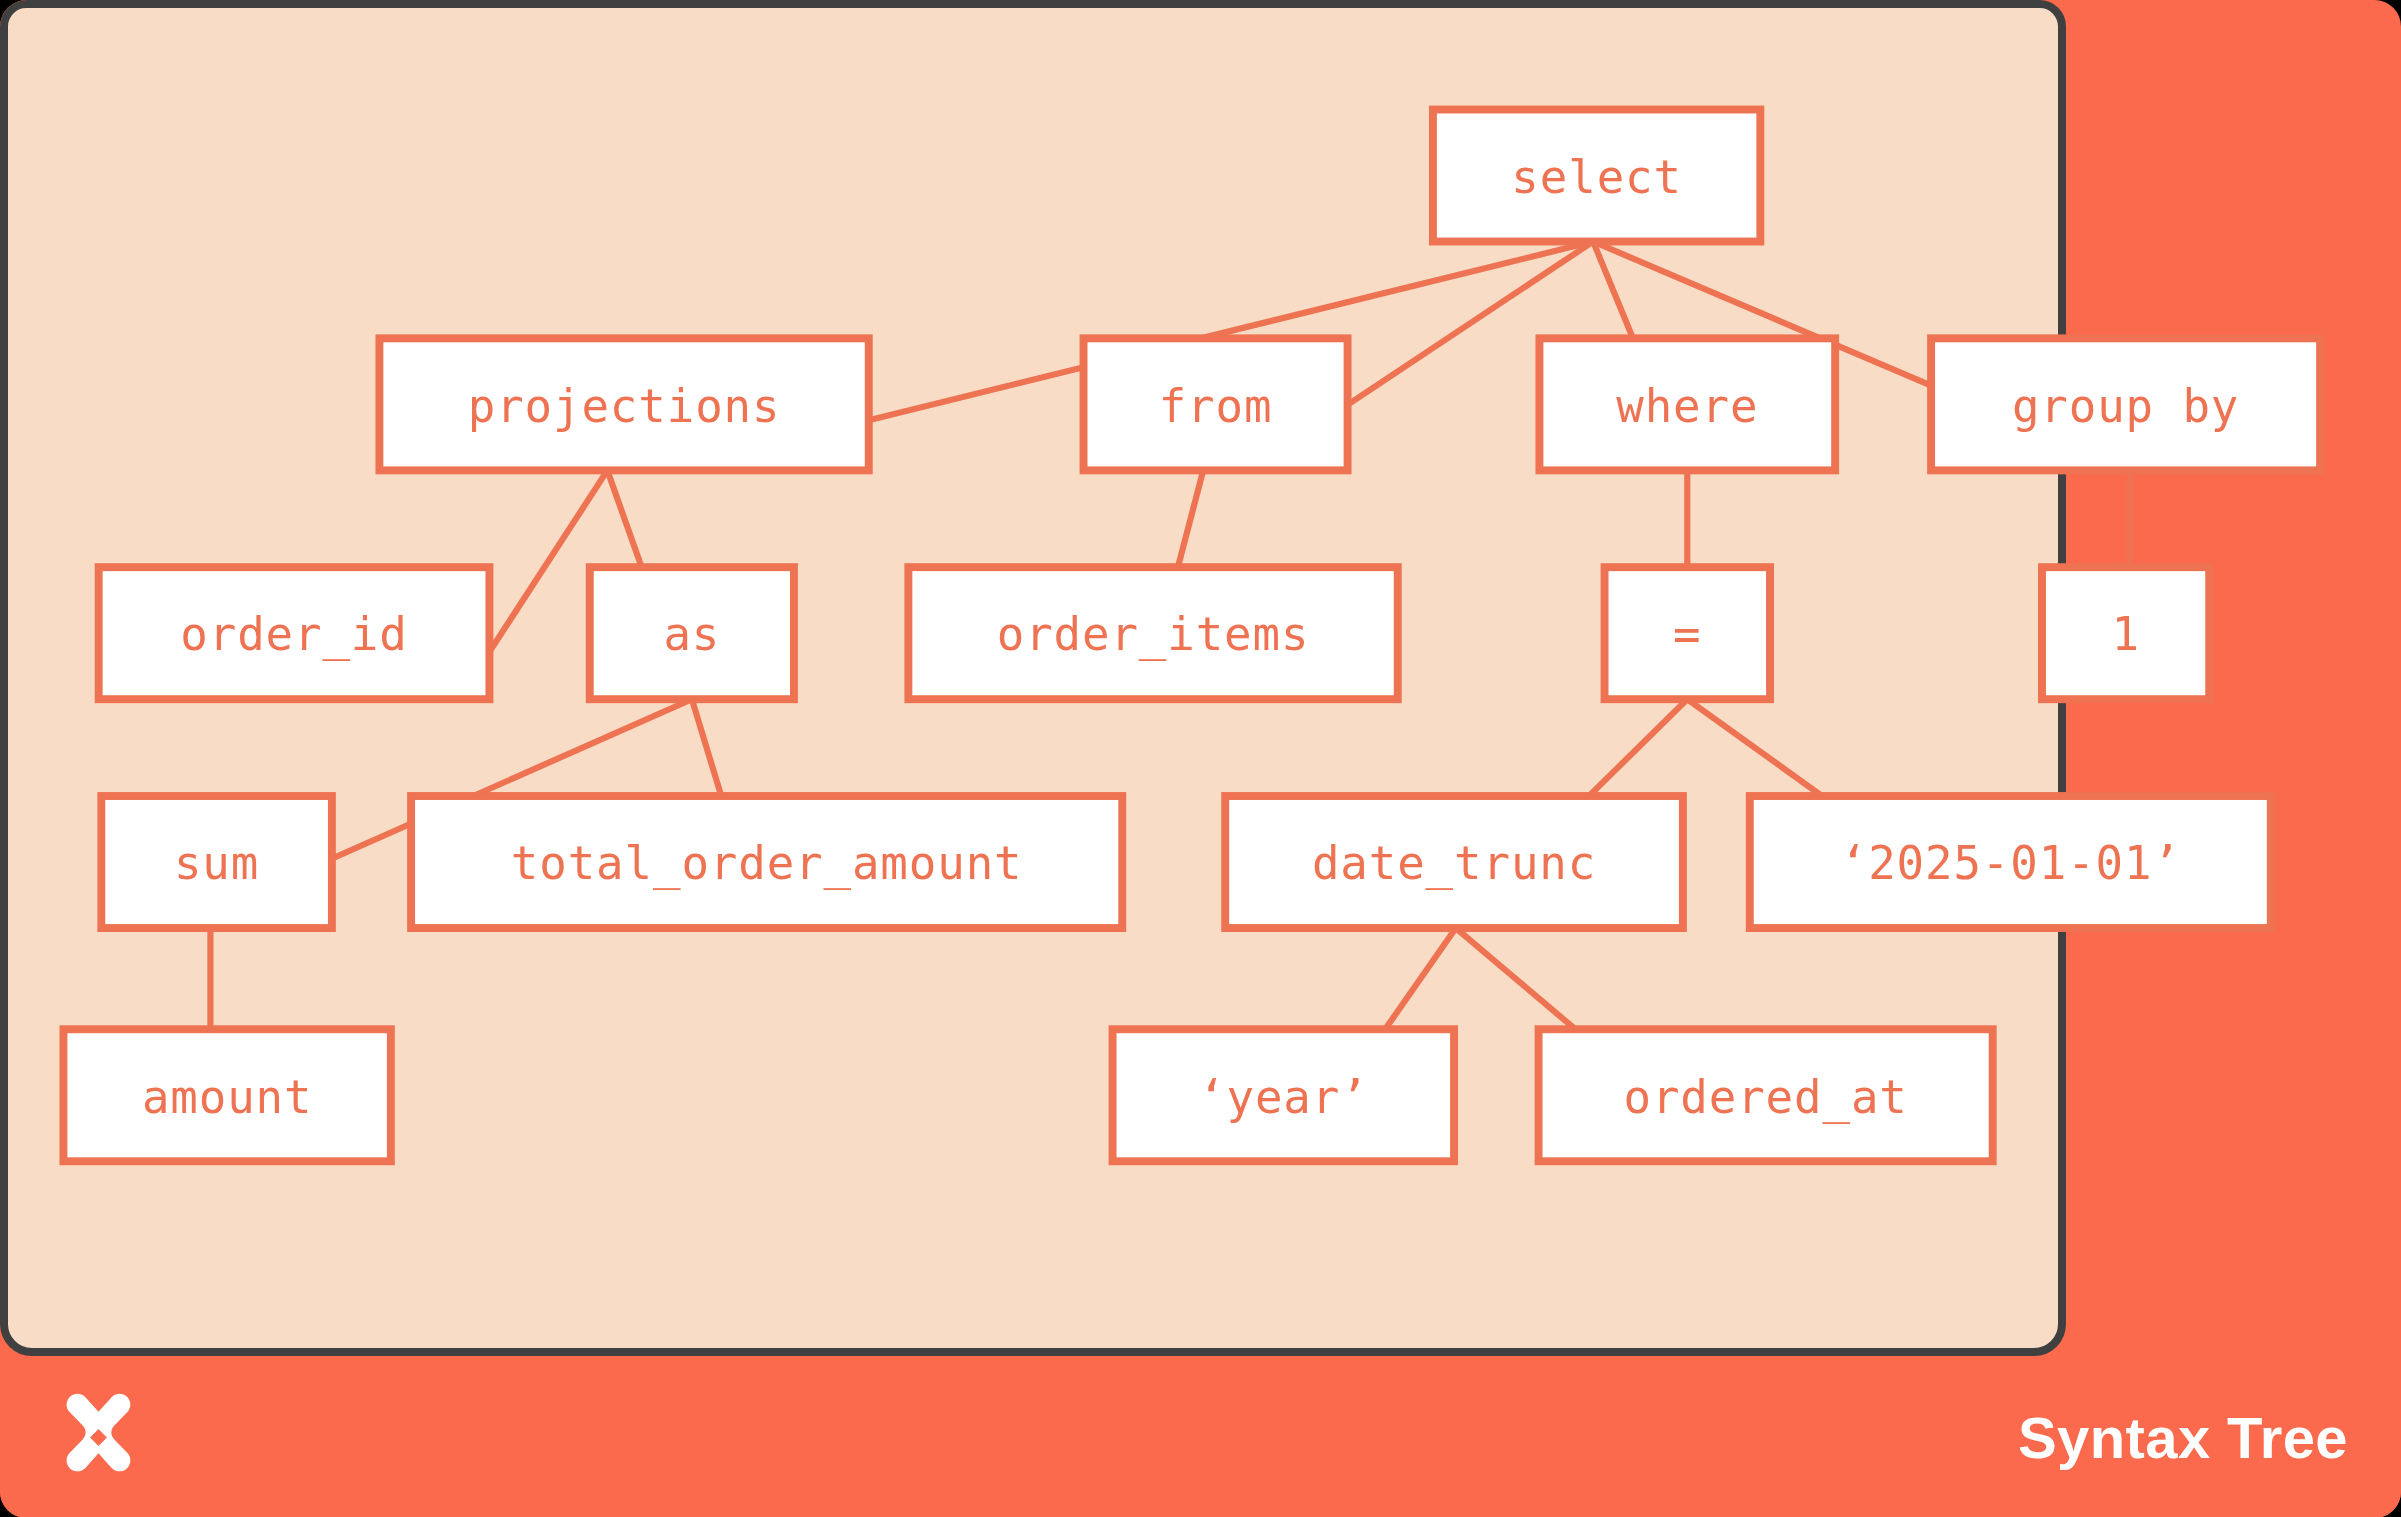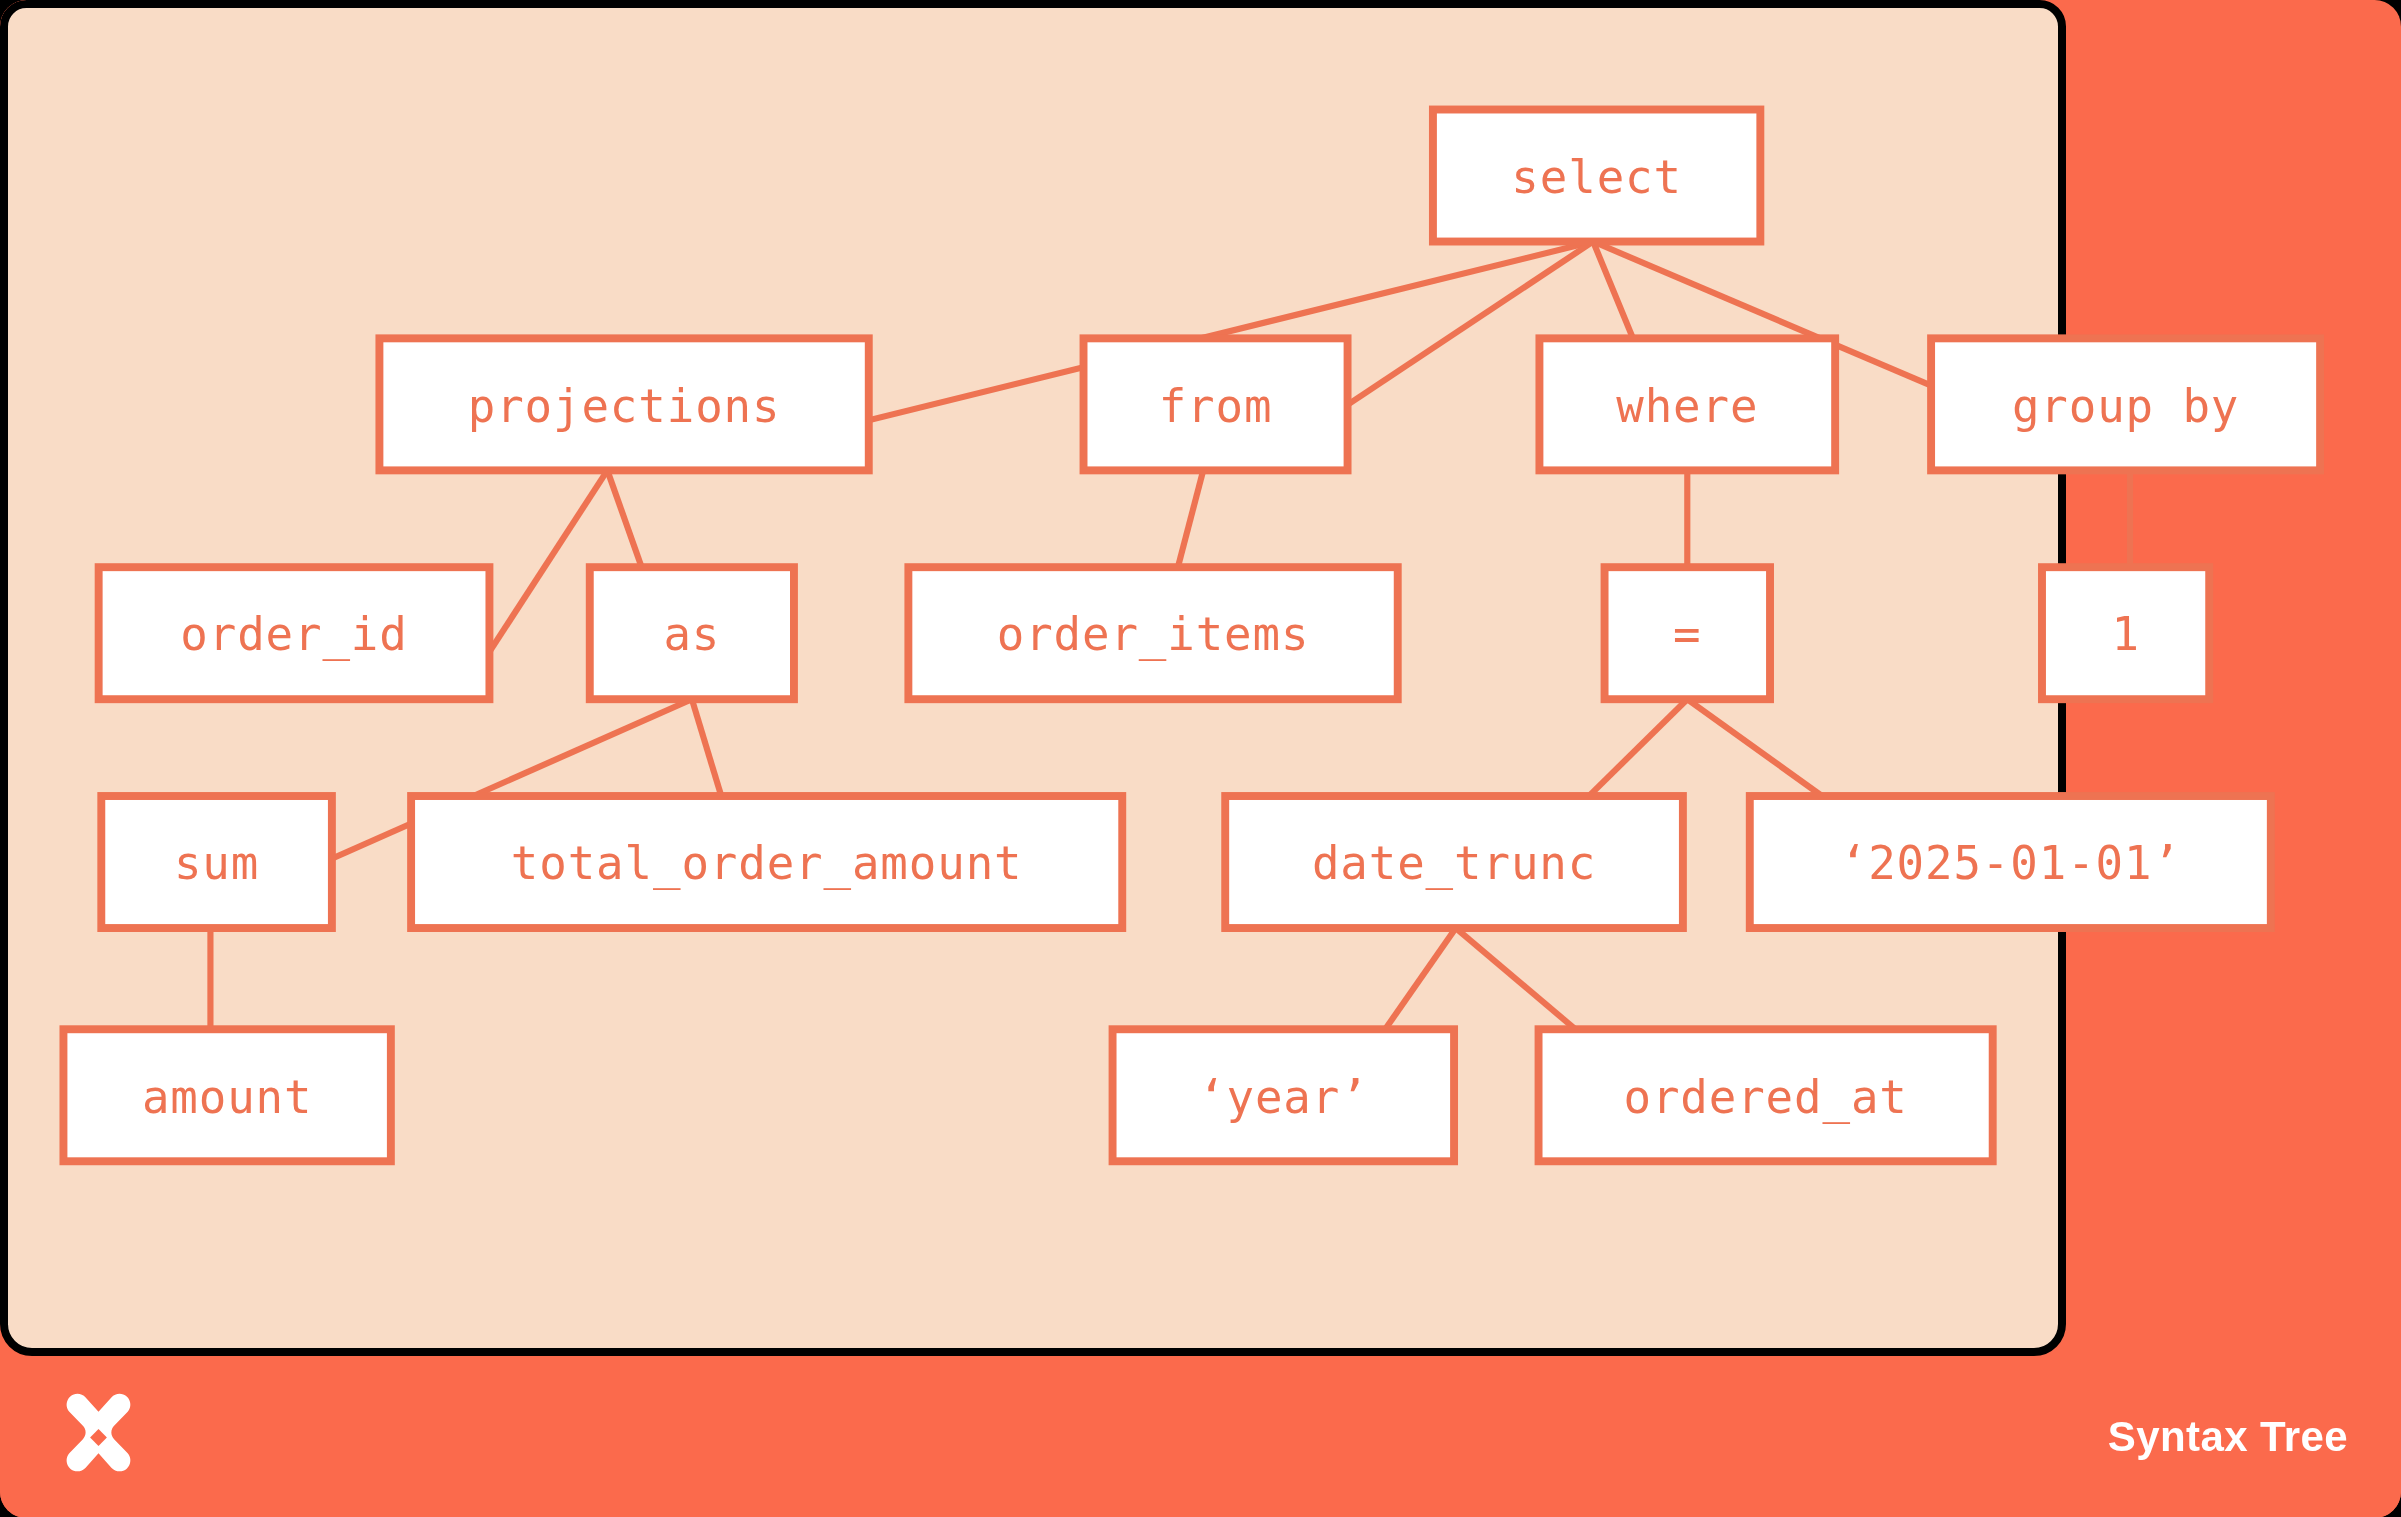--- a/index.html
+++ b/index.html
@@ -26,21 +26,21 @@
 
   
   #panel {
     position: absolute;
     left: 0;
     top: 0;
     width: 2066px;
     height: 1356px;
     box-sizing: border-box;
     background: #F9DCC6;           
-    border: 8px solid #000000;     
+    border: 8px solid #404040;     
     border-radius: 26.4px 26.4px 32px 32px;
   }
 
   #tree-svg {
     position: absolute;
     left: 0;
     top: 0;
     width: 2401px;
     height: 1356px;
     display: block;
@@ -78,21 +78,21 @@
     align-items: center;
     justify-content: space-between;
     box-sizing: border-box;
     padding: 0 53px 0 49px;
   }
   #footer-logo { width: 99px; height: 99px; display: block; }
   #footer-title {
     color: #FFFFFF;
     font-family: "Liberation Sans", sans-serif;
     font-weight: bold;
-    font-size: 42px;
+    font-size: 58px;
     letter-spacing: 0.4px;
     white-space: nowrap;
   }
 </style>
 </head>
 <body>
 
 <div id="canvas">
 
   <div id="panel">

